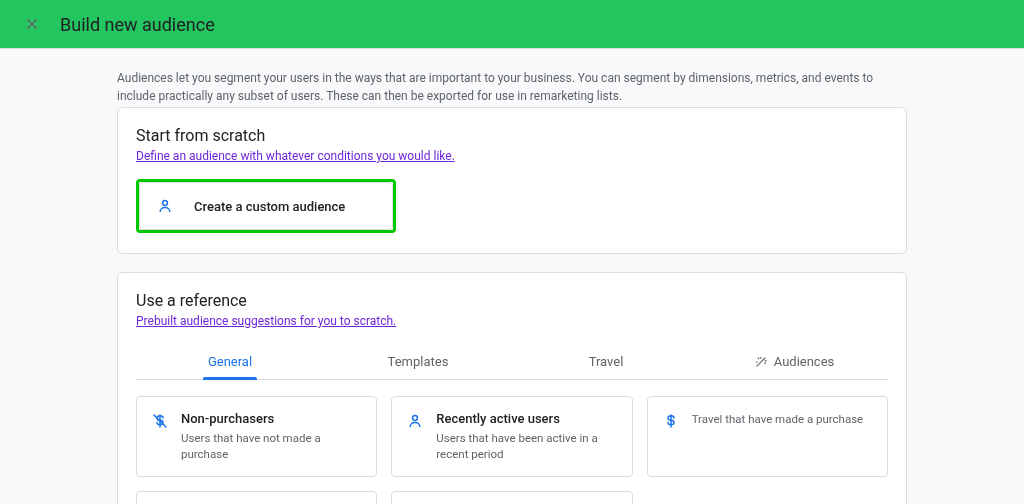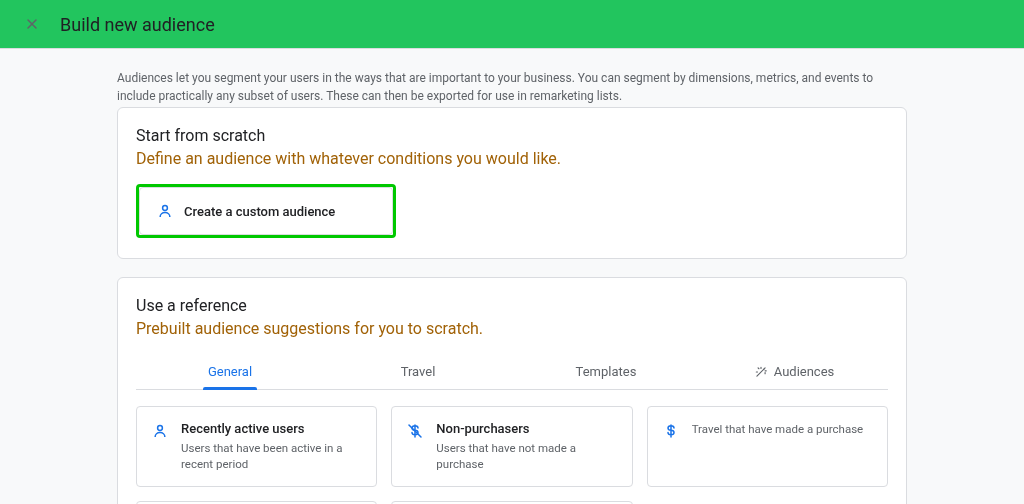--- a/index.html
+++ b/index.html
@@ -55,33 +55,34 @@
       padding: 18px 18px 20px;
       margin-bottom: 18px;
     }
     .card-title {
       font-size: 16px;
       font-weight: 400;
       color: #202124;
       margin-bottom: 4px;
     }
     .card-subtitle {
-      font-size: 16px;
-      color: #a16207;
+      font-size: 12px;
+      color: #6d28d9;
       margin-bottom: 16px;
+      text-decoration: underline;
     }
     .custom-audience-wrap {
       display: inline-block;
       border: 3px solid #00c800;
       border-radius: 4px;
     }
     .option-btn {
       display: flex;
       align-items: center;
-      gap: 10px;
+      gap: 20px;
       padding: 14px 16px;
       width: 254px;
       border: 1px solid #dadce0;
       border-radius: 4px;
       background: #fff;
       cursor: pointer;
     }
     .option-icon {
       width: 18px;
       height: 18px;
@@ -203,68 +204,68 @@
 
     <div class="card">
       <div class="card-title">Use a reference</div>
       <div class="card-subtitle">Prebuilt audience suggestions for you to scratch.</div>
 
       <div class="tabs">
         <div class="tab active">
           <span>General</span>
         </div>
         <div class="tab">
+          <span>Templates</span>
+        </div>
+        <div class="tab">
           <span>Travel</span>
-        </div>
-        <div class="tab">
-          <span>Templates</span>
         </div>
         <div class="tab">
           <span>
             <svg width="14" height="14" viewBox="0 0 24 24" fill="none" stroke="#5f6368" stroke-width="2" stroke-linecap="round">
                 <path d="M5 19L17 7"></path>
                 <path d="M17 7l2-2"></path>
                 <path d="M12 4v2M4 12h2M7 5l1.4 1.4M19 13v2M21 10h-2"></path>
               </svg>
           </span>
           <span>Audiences</span>
         </div>
       </div>
 
       <div class="suggestions-grid">
         <div class="suggestion-card">
           <span class="suggestion-icon">
+            <svg width="18" height="18" viewBox="0 0 24 24" fill="none" stroke="#1a73e8" stroke-width="2" stroke-linecap="round">
+                <path d="M12 4v16M16 8c0-1.7-1.8-3-4-3s-4 1.3-4 3 1.8 3 4 3 4 1.3 4 3-1.8 3-4 3-4-1.3-4-3"></path>
+                <path d="M4 4l16 16"></path>
+              </svg>
+          </span>
+          <div class="suggestion-text">
+            <div class="suggestion-title">Non-purchasers</div>
+            <div class="suggestion-desc">Users that have not made a purchase</div>
+          </div>
+        </div>
+
+        <div class="suggestion-card">
+          <span class="suggestion-icon">
             <svg width="18" height="18" viewBox="0 0 24 24" fill="none" stroke="#1a73e8" stroke-width="2">
                 <circle cx="12" cy="8" r="3.2"></circle>
                 <path d="M5.5 20c0-3.6 2.9-6 6.5-6s6.5 2.4 6.5 6"></path>
               </svg>
           </span>
           <div class="suggestion-text">
             <div class="suggestion-title">Recently active users</div>
             <div class="suggestion-desc">Users that have been active in a recent period</div>
           </div>
         </div>
 
         <div class="suggestion-card">
           <span class="suggestion-icon">
             <svg width="18" height="18" viewBox="0 0 24 24" fill="none" stroke="#1a73e8" stroke-width="2" stroke-linecap="round">
                 <path d="M12 4v16M16 8c0-1.7-1.8-3-4-3s-4 1.3-4 3 1.8 3 4 3 4 1.3 4 3-1.8 3-4 3-4-1.3-4-3"></path>
-                <path d="M4 4l16 16"></path>
-              </svg>
-          </span>
-          <div class="suggestion-text">
-            <div class="suggestion-title">Non-purchasers</div>
-            <div class="suggestion-desc">Users that have not made a purchase</div>
-          </div>
-        </div>
-
-        <div class="suggestion-card">
-          <span class="suggestion-icon">
-            <svg width="18" height="18" viewBox="0 0 24 24" fill="none" stroke="#1a73e8" stroke-width="2" stroke-linecap="round">
-                <path d="M12 4v16M16 8c0-1.7-1.8-3-4-3s-4 1.3-4 3 1.8 3 4 3 4 1.3 4 3-1.8 3-4 3-4-1.3-4-3"></path>
               </svg>
           </span>
           <div class="suggestion-text">
             <div class="suggestion-desc">Travel that have made a purchase</div>
           </div>
         </div>
 
         <div class="suggestion-card">
           
           

